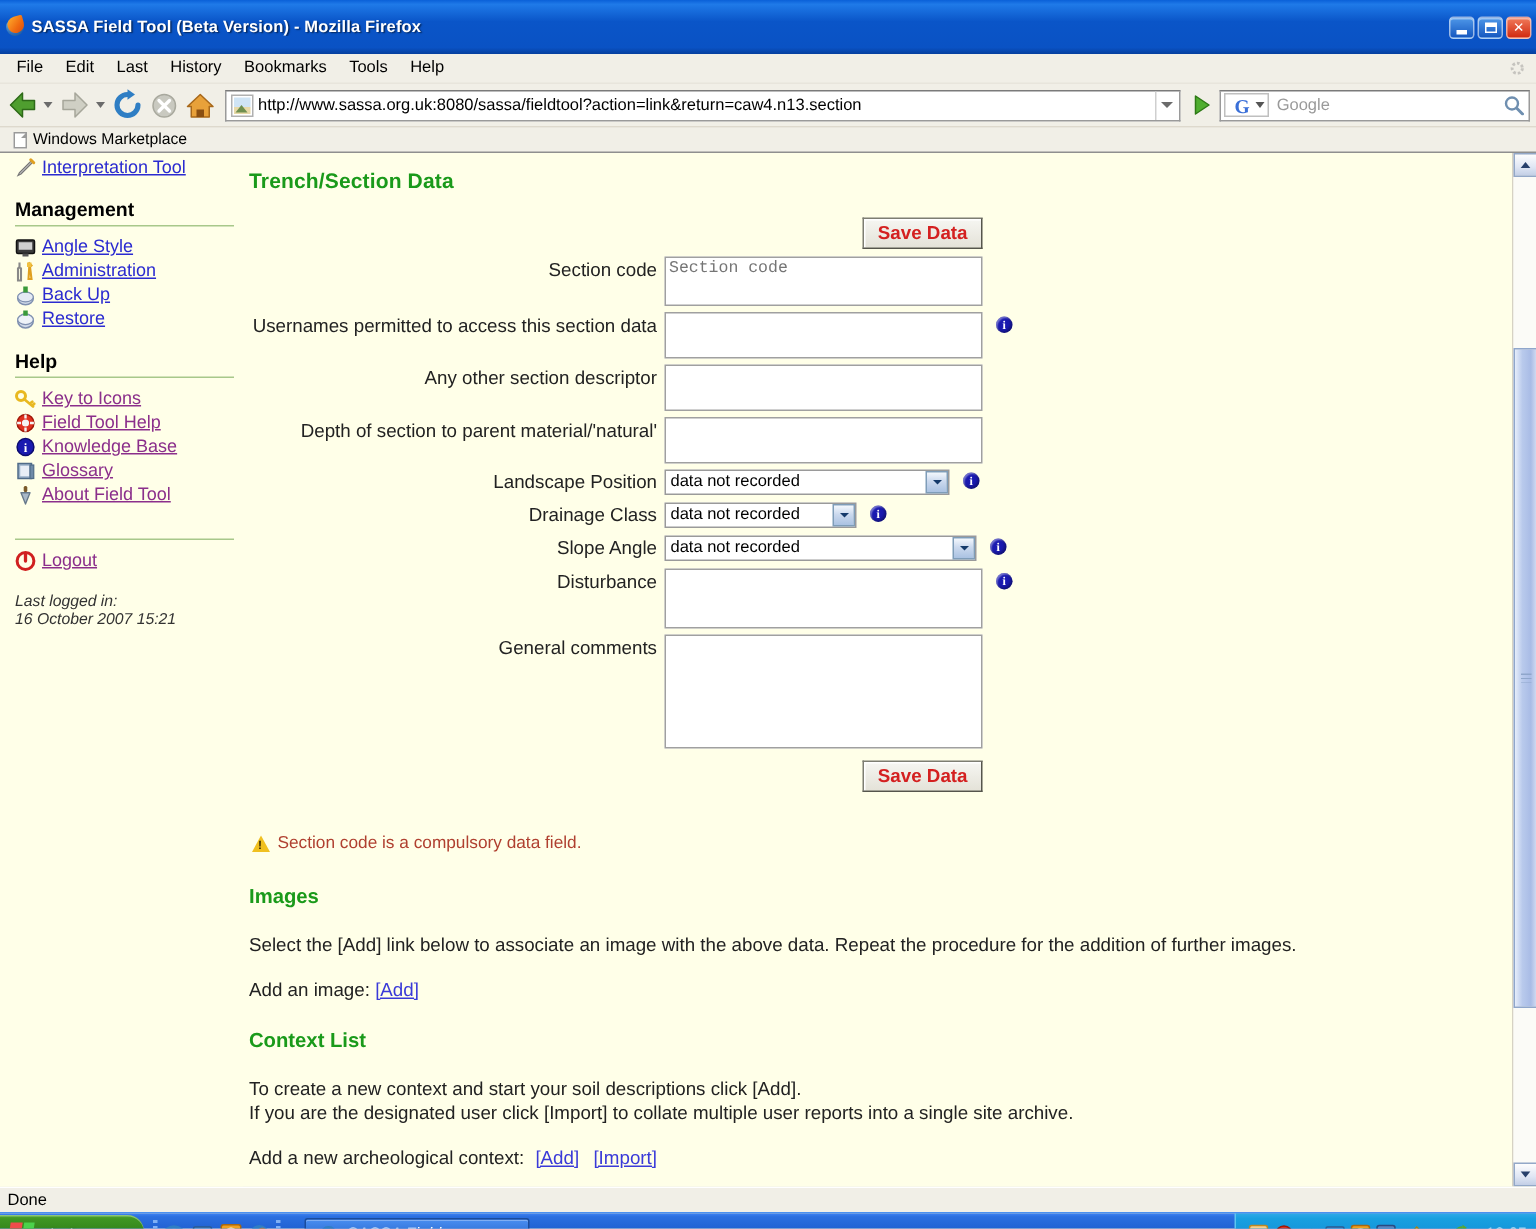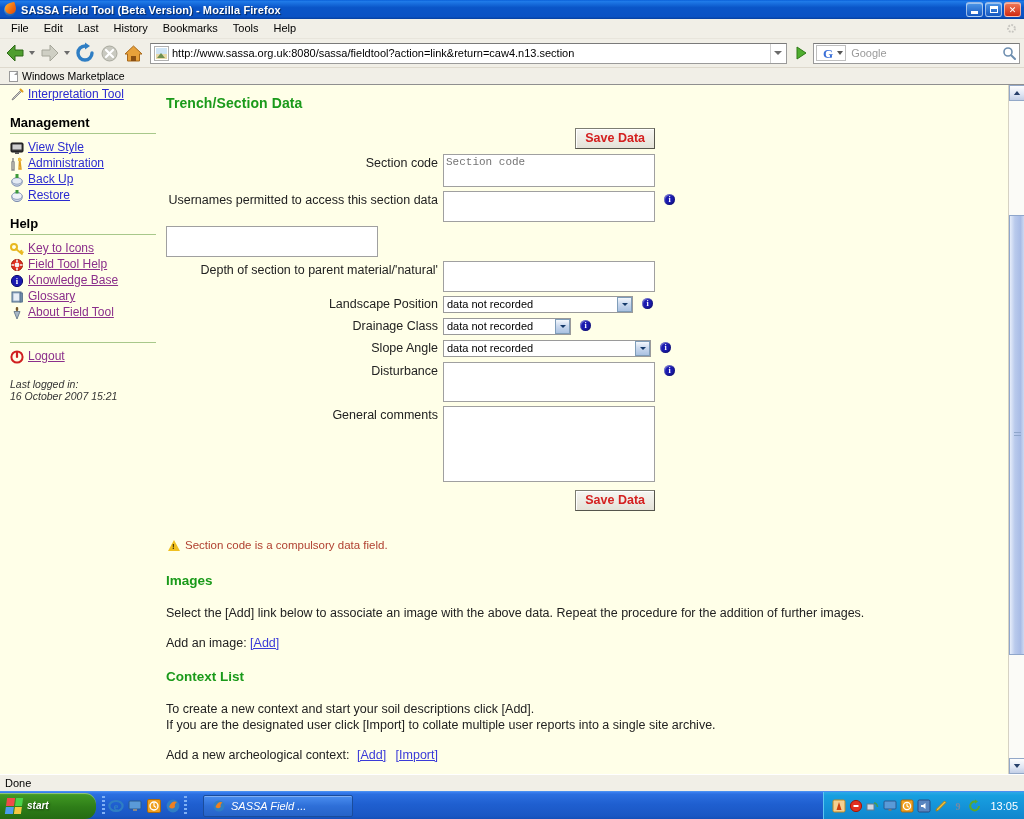--- a/index.html
+++ b/index.html
@@ -6,21 +6,21 @@
   html, body {
     margin: 0; padding: 0;
     width: 1024px; height: 819px;
     overflow: hidden;
     font-family: "Liberation Sans", sans-serif;
     background: #d4d0c8;
   }
 
   
   #titlebar {
-    height: 19px;
+    height: 36px;
     background: linear-gradient(to bottom, #0a60d8 0%, #1f7ae8 8%, #0a55c8 40%, #0a52c4 88%, #063f9e 100%);
     display: flex; align-items: center;
     padding: 0 1px 0 3px;
     position: relative;
   }
   #titlebar .ff-icon {
     width: 14px; height: 14px; margin-right: 4px;
     position: relative; flex: 0 0 auto;
   }
   #titlebar .ff-icon .globe {
@@ -491,21 +491,21 @@
     <hr class="side-rule">
 
     <div class="side-link">
       <span class="ico">
         <svg width="14" height="14" viewBox="0 0 14 14">
           <rect x="1" y="2" width="12" height="9" rx="1" fill="#3a3a3a" stroke="#111" stroke-width="1"></rect>
           <rect x="2.5" y="3.5" width="9" height="5" fill="#cfcfcf"></rect>
           <rect x="5" y="11" width="4" height="2" fill="#555"></rect>
         </svg>
       </span>
-      <a>View Style</a>
+      <a>Angle Style</a>
     </div>
     <div class="side-link">
       <span class="ico">
         <svg width="14" height="14" viewBox="0 0 14 14">
           <path d="M3 1 L3 4 L2 5 L2 13 L4 13 L4 5 L3.5 4.5" stroke="#888" stroke-width="1.4" fill="none"></path>
           <path d="M9 1 L11 3 L10 4 L11 12 L9 12 L9.5 4" stroke="#e0a020" stroke-width="1.4" fill="none"></path>
           <rect x="8" y="1" width="3" height="3" fill="#f0c040"></rect>
         </svg>
       </span>
       <a>Administration</a>
@@ -614,20 +614,21 @@
       <textarea class="frm-ta" style="width: 212px; height: 33px;" placeholder="Section code"></textarea>
     </div>
 
     <div class="frm-row">
       <div class="frm-lbl">Usernames permitted to access this section data</div>
       <textarea class="frm-ta" style="width: 212px; height: 31px;"></textarea>
       <span class="infoi">i</span>
     </div>
 
     <div class="frm-row">
+      <div class="frm-lbl">Any other section descriptor</div>
       <textarea class="frm-ta" style="width: 212px; height: 31px;"></textarea>
     </div>
 
     <div class="frm-row">
       <div class="frm-lbl">Depth of section to parent material/'natural'</div>
       <textarea class="frm-ta" style="width: 212px; height: 31px;"></textarea>
     </div>
 
     <div class="frm-row" style="margin-bottom:5px;">
       <div class="frm-lbl" style="padding-top:1px;">Landscape Position</div>

